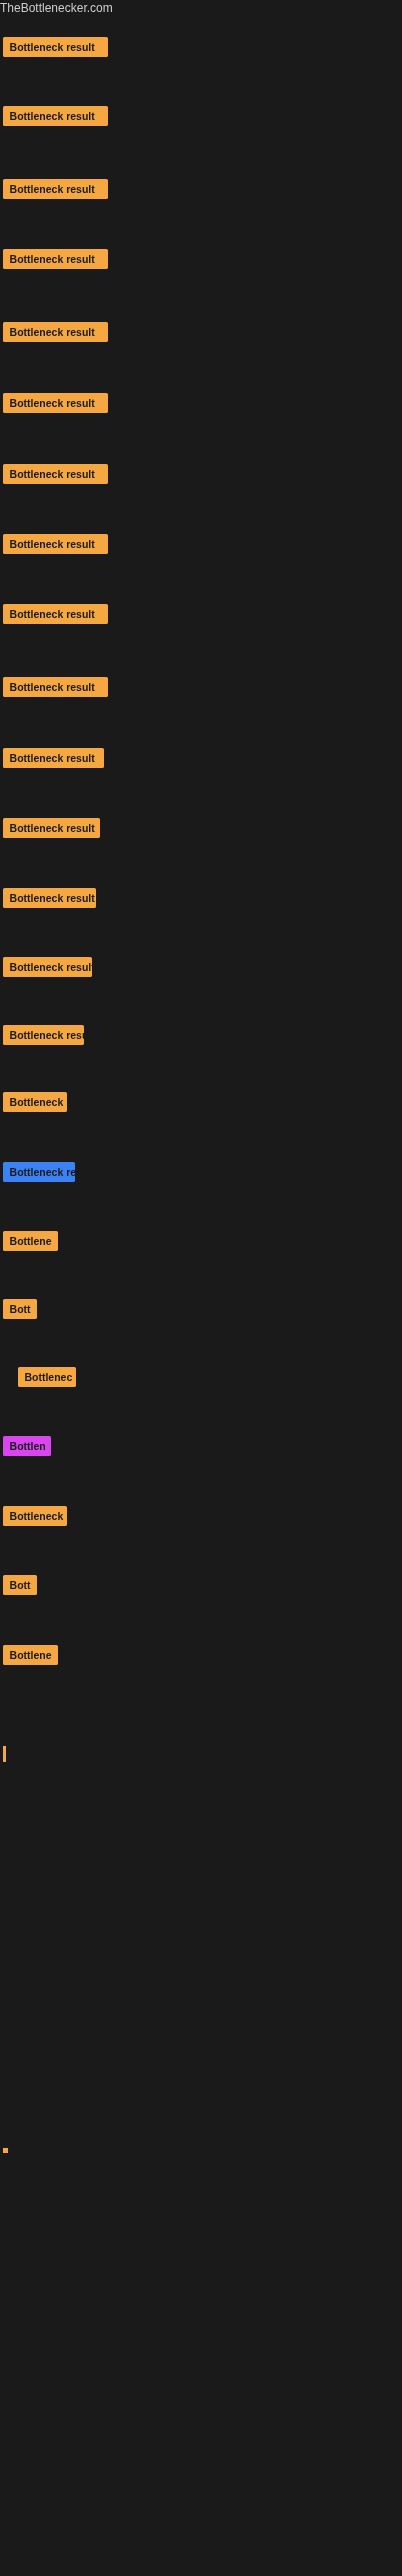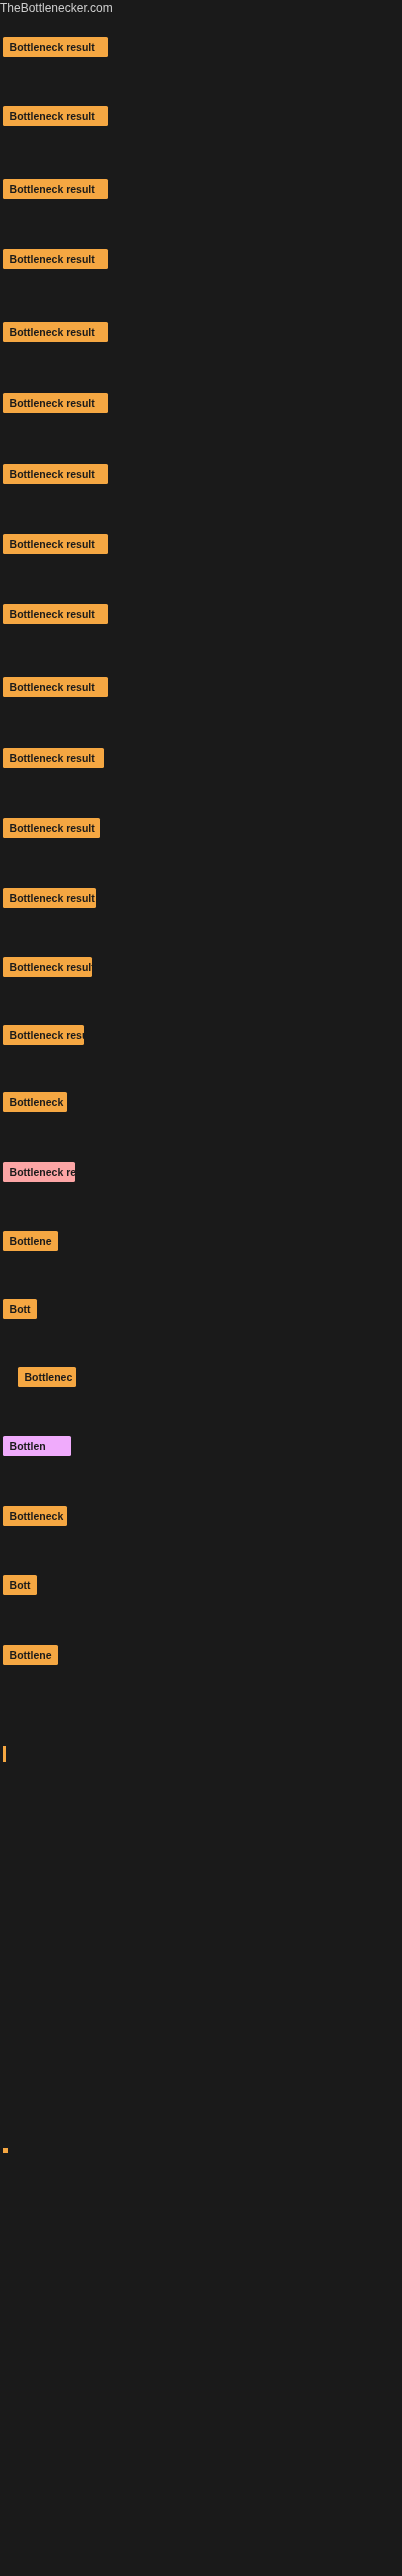--- a/index.html
+++ b/index.html
@@ -41,24 +41,24 @@
     <div style="position: absolute; top: 449px; left: 3.2px; width: 105px; padding: 4px 6.4px; background-color: rgb(245, 167, 66); color: rgb(26, 26, 26); font-size: 10.5px; font-weight: bold; white-space: nowrap; overflow: hidden; border-radius: 1.6px;">Bottleneck result</div>
     <div style="position: absolute; top: 519px; left: 3.2px; width: 105px; padding: 4px 6.4px; background-color: rgb(245, 167, 66); color: rgb(26, 26, 26); font-size: 10.5px; font-weight: bold; white-space: nowrap; overflow: hidden; border-radius: 1.6px;">Bottleneck result</div>
     <div style="position: absolute; top: 589px; left: 3.2px; width: 105px; padding: 4px 6.4px; background-color: rgb(245, 167, 66); color: rgb(26, 26, 26); font-size: 10.5px; font-weight: bold; white-space: nowrap; overflow: hidden; border-radius: 1.6px;">Bottleneck result</div>
     <div style="position: absolute; top: 662px; left: 3.2px; width: 105px; padding: 4px 6.4px; background-color: rgb(245, 167, 66); color: rgb(26, 26, 26); font-size: 10.5px; font-weight: bold; white-space: nowrap; overflow: hidden; border-radius: 1.6px;">Bottleneck result</div>
     <div style="position: absolute; top: 733px; left: 3.2px; width: 101px; padding: 4px 6.4px; background-color: rgb(245, 167, 66); color: rgb(26, 26, 26); font-size: 10.5px; font-weight: bold; white-space: nowrap; overflow: hidden; border-radius: 1.6px;">Bottleneck result</div>
     <div style="position: absolute; top: 803px; left: 3.2px; width: 97px; padding: 4px 6.4px; background-color: rgb(245, 167, 66); color: rgb(26, 26, 26); font-size: 10.5px; font-weight: bold; white-space: nowrap; overflow: hidden; border-radius: 1.6px;">Bottleneck result</div>
     <div style="position: absolute; top: 873px; left: 3.2px; width: 93px; padding: 4px 6.4px; background-color: rgb(245, 167, 66); color: rgb(26, 26, 26); font-size: 10.5px; font-weight: bold; white-space: nowrap; overflow: hidden; border-radius: 1.6px;">Bottleneck result</div>
     <div style="position: absolute; top: 942px; left: 3.2px; width: 89px; padding: 4px 6.4px; background-color: rgb(245, 167, 66); color: rgb(26, 26, 26); font-size: 10.5px; font-weight: bold; white-space: nowrap; overflow: hidden; border-radius: 1.6px;">Bottleneck result</div>
     <div style="position: absolute; top: 1010px; left: 3.2px; width: 81px; padding: 4px 6.4px; background-color: rgb(245, 167, 66); color: rgb(26, 26, 26); font-size: 10.5px; font-weight: bold; white-space: nowrap; overflow: hidden; border-radius: 1.6px;">Bottleneck resu</div>
     <div style="position: absolute; top: 1077px; left: 3.2px; width: 64px; padding: 4px 6.4px; background-color: rgb(245, 167, 66); color: rgb(26, 26, 26); font-size: 10.5px; font-weight: bold; white-space: nowrap; overflow: hidden; border-radius: 1.6px;">Bottleneck</div>
-    <div style="position: absolute; top: 1147px; left: 3.2px; width: 72px; padding: 4px 6.4px; background-color: #fca5a5; color: rgb(26, 26, 26); font-size: 10.5px; font-weight: bold; white-space: nowrap; overflow: hidden; border-radius: 1.6px;">Bottleneck re</div>
+    <div style="position: absolute; top: 1147px; left: 3.2px; width: 72px; padding: 4px 6.4px; background-color: #3b82f6; color: rgb(26, 26, 26); font-size: 10.5px; font-weight: bold; white-space: nowrap; overflow: hidden; border-radius: 1.6px;">Bottleneck re</div>
     <div style="position: absolute; top: 1216px; left: 3.2px; width: 55px; padding: 4px 6.4px; background-color: rgb(245, 167, 66); color: rgb(26, 26, 26); font-size: 10.5px; font-weight: bold; white-space: nowrap; overflow: hidden; border-radius: 1.6px;">Bottlene</div>
     <div style="position: absolute; top: 1284px; left: 3.2px; width: 34px; padding: 4px 6.4px; background-color: rgb(245, 167, 66); color: rgb(26, 26, 26); font-size: 10.5px; font-weight: bold; white-space: nowrap; overflow: hidden; border-radius: 1.6px;">Bott</div>
     <div style="position: absolute; top: 1352px; left: 18px; width: 58px; padding: 4px 6.4px; background-color: rgb(245, 167, 66); color: rgb(26, 26, 26); font-size: 10.5px; font-weight: bold; white-space: nowrap; overflow: hidden; border-radius: 1.6px;">Bottlenec</div>
-    <div style="position: absolute; top: 1421px; left: 3.2px; width: 68px; padding: 4px 6.4px; background-color: #f0abfc; color: rgb(26, 26, 26); font-size: 10.5px; font-weight: bold; white-space: nowrap; overflow: hidden; border-radius: 1.6px;">Bottlen</div>
+    <div style="position: absolute; top: 1421px; left: 3.2px; width: 48px; padding: 4px 6.4px; background-color: #d946ef; color: rgb(26, 26, 26); font-size: 10.5px; font-weight: bold; white-space: nowrap; overflow: hidden; border-radius: 1.6px;">Bottlen</div>
     <div style="position: absolute; top: 1491px; left: 3.2px; width: 64px; padding: 4px 6.4px; background-color: rgb(245, 167, 66); color: rgb(26, 26, 26); font-size: 10.5px; font-weight: bold; white-space: nowrap; overflow: hidden; border-radius: 1.6px;">Bottleneck</div>
     <div style="position: absolute; top: 1560px; left: 3.2px; width: 34px; padding: 4px 6.4px; background-color: rgb(245, 167, 66); color: rgb(26, 26, 26); font-size: 10.5px; font-weight: bold; white-space: nowrap; overflow: hidden; border-radius: 1.6px;">Bott</div>
     <div style="position: absolute; top: 1630px; left: 3.2px; width: 55px; padding: 4px 6.4px; background-color: rgb(245, 167, 66); color: rgb(26, 26, 26); font-size: 10.5px; font-weight: bold; white-space: nowrap; overflow: hidden; border-radius: 1.6px;">Bottlene</div>
     <div style="position: absolute; top: 1731px; left: 3.2px; width: 3.2px; height: 16px; background-color: rgb(245, 167, 66);"></div>
     <div style="position: absolute; top: 2133px; left: 3.2px; width: 4.8px; height: 4.8px; background-color: rgb(245, 167, 66);"></div>
   </div>
 
 
 </body></html>

